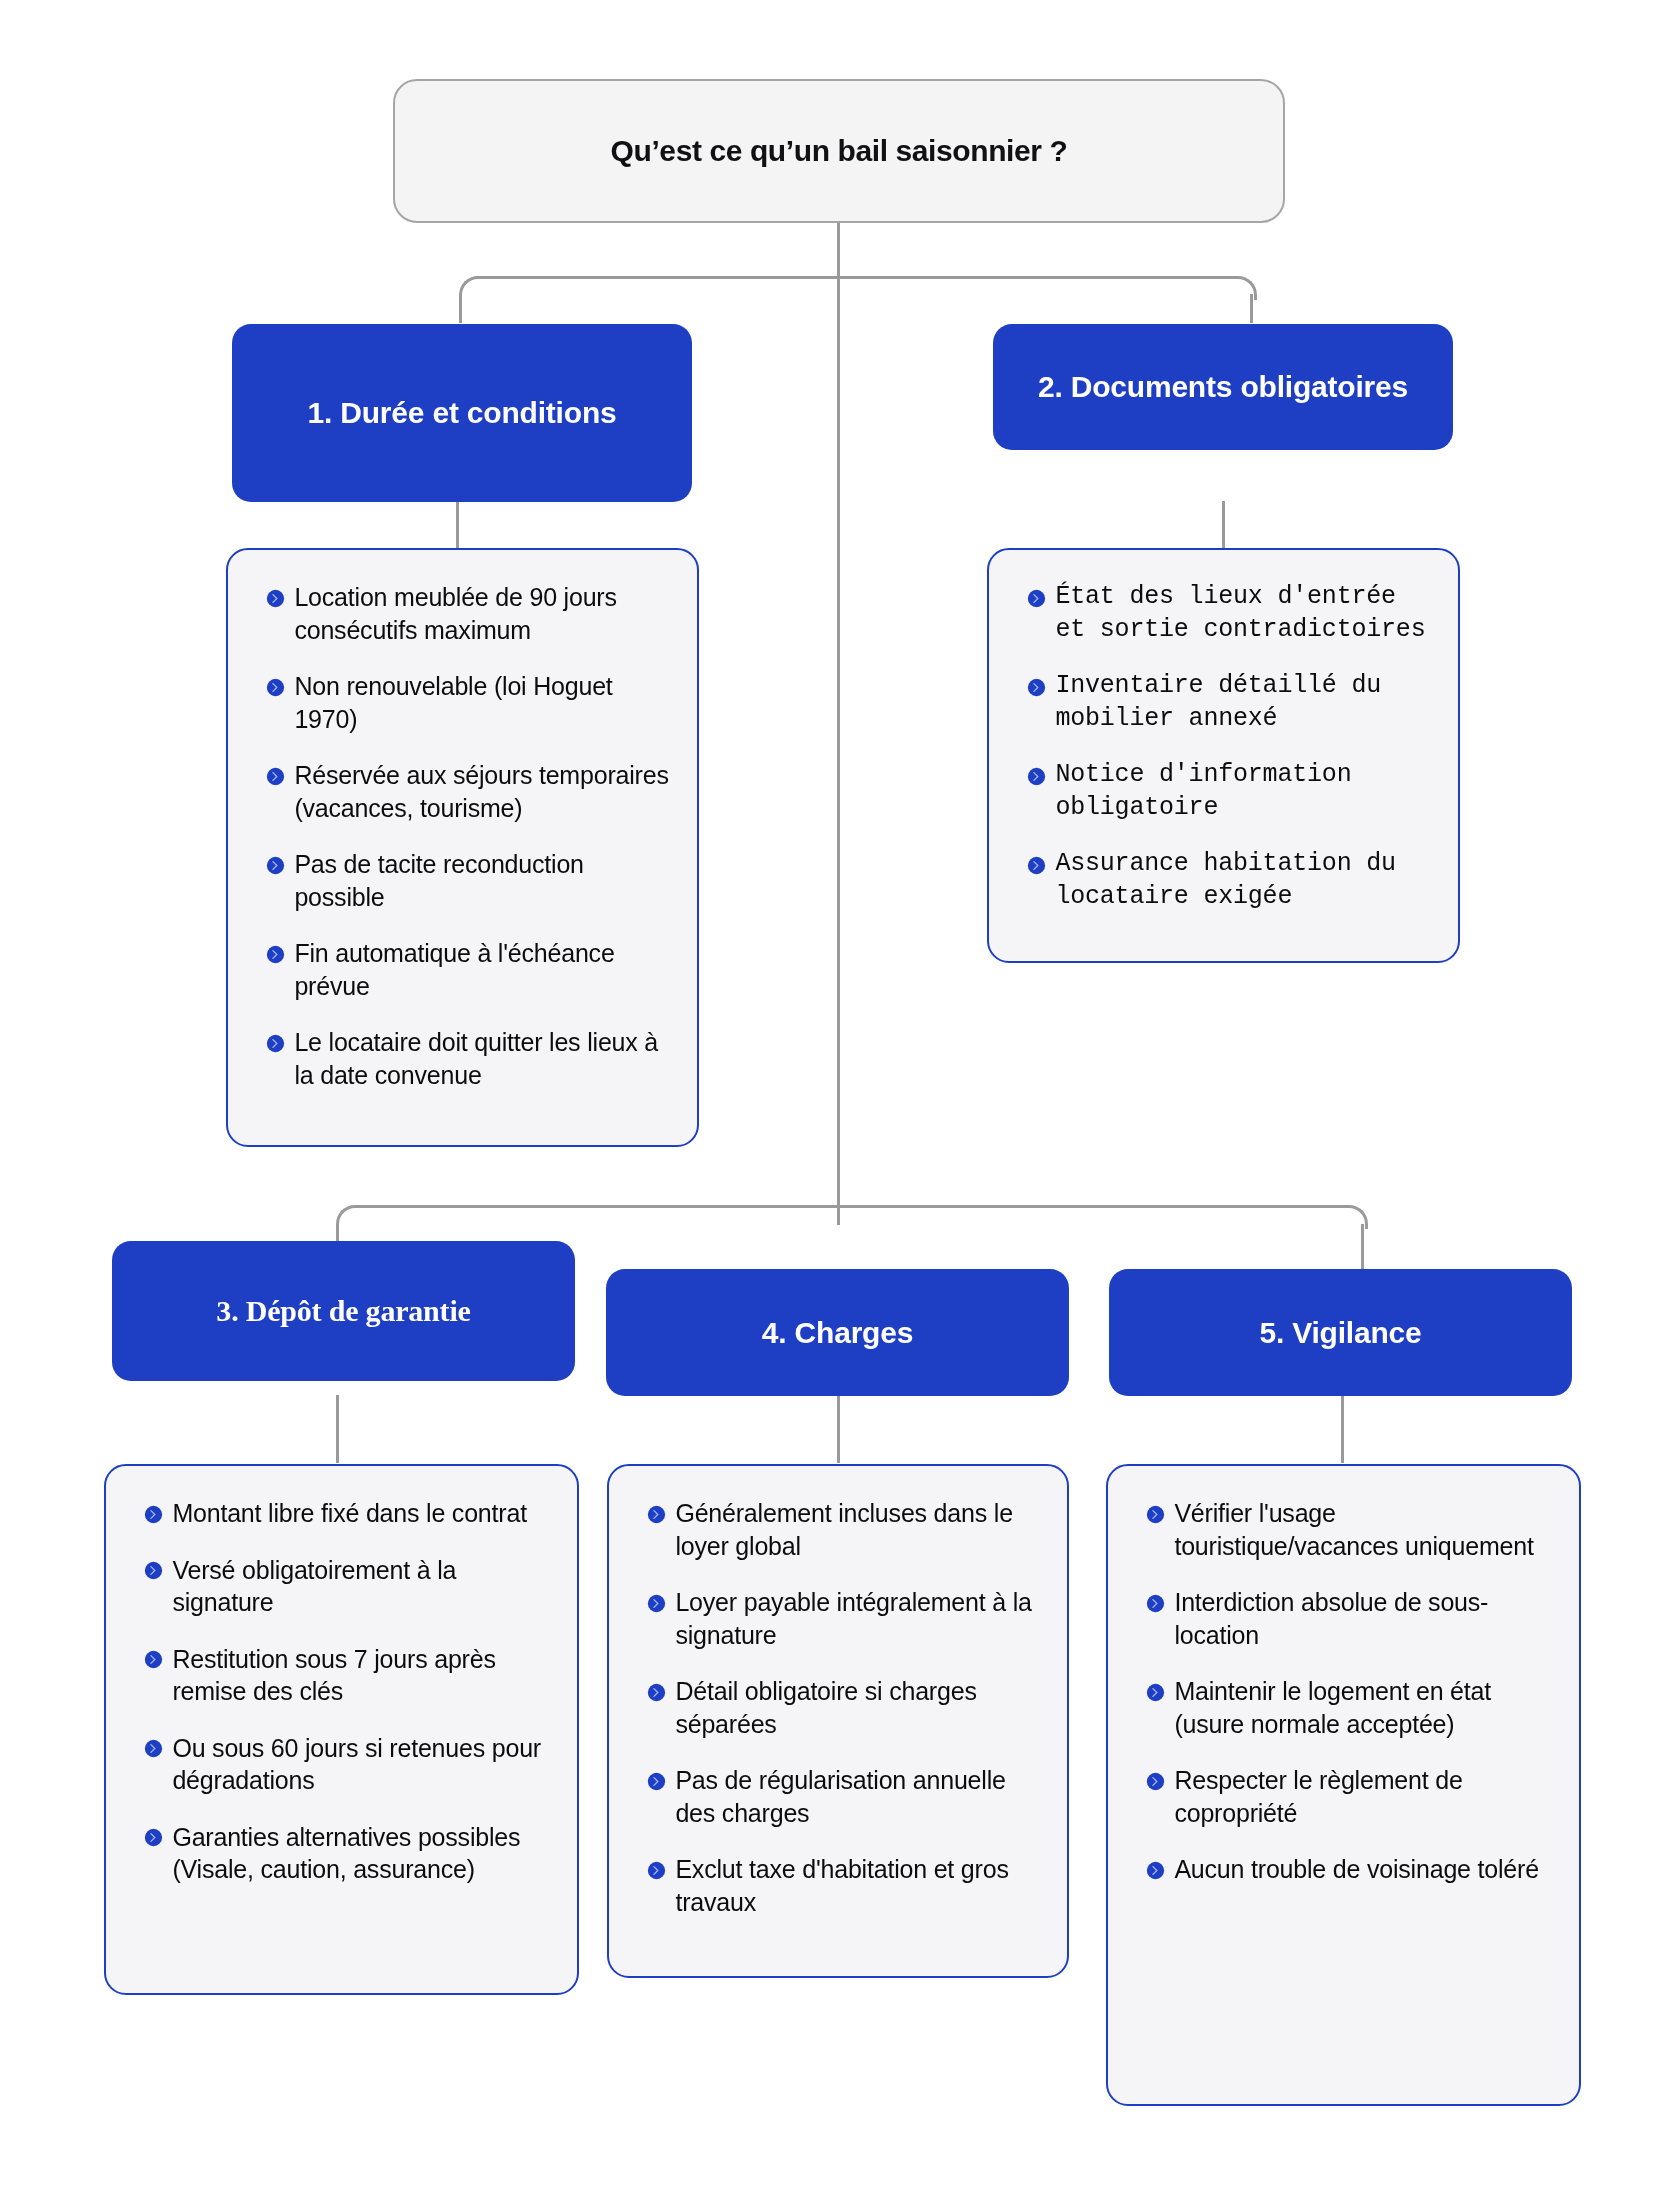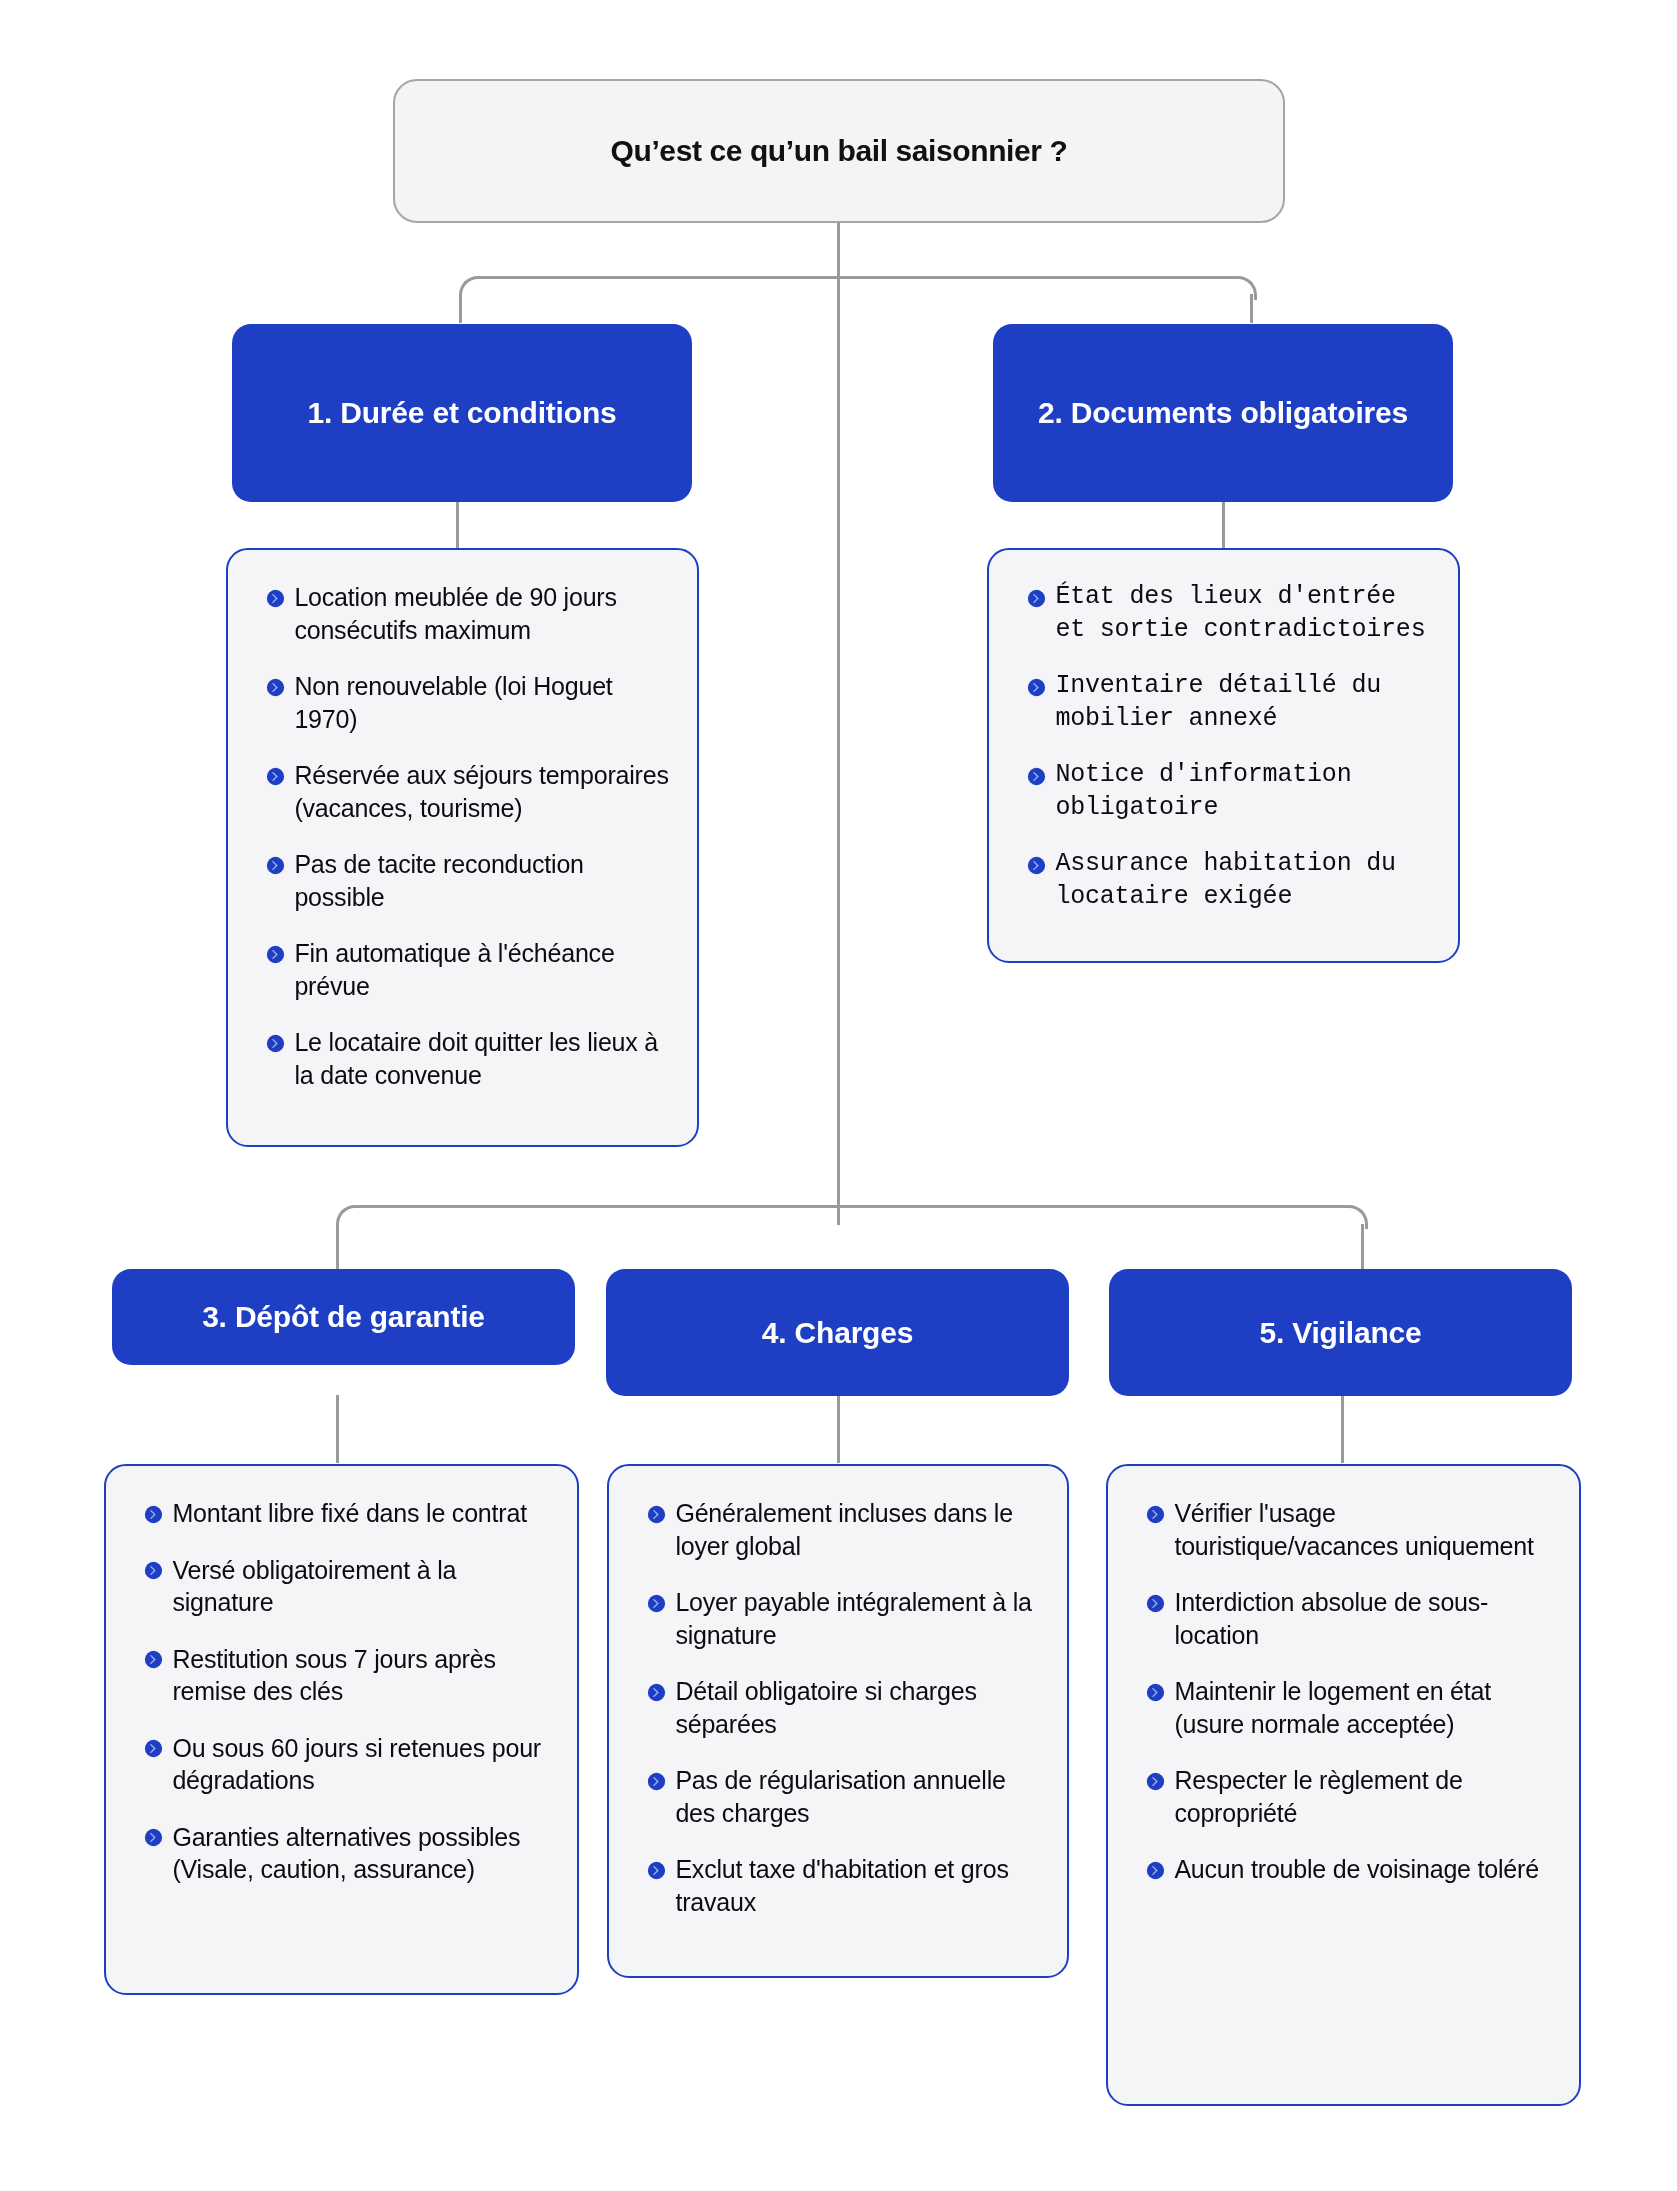--- a/index.html
+++ b/index.html
@@ -213,21 +213,21 @@
           <svg width="19" height="19" viewBox="0 0 22 22">
               <circle cx="11" cy="11" r="10" fill="#1e3fc4"></circle>
               <path d="M8 6.5 L12.5 11 L8 15.5" stroke="#9fb4ef" stroke-width="1.6" fill="none" stroke-linecap="round"></path>
             </svg>
         </span>
         <span class="bullet-text">Le locataire doit quitter les lieux à la date convenue</span>
       </div>
     </div>
   </div>
 
-  <div class="head-box" style="left:993px; top:324px; width:460px; height:178px;">
+  <div class="head-box" style="left:993px; top:324px; width:460px; height:126px;">
     <div class="head-text">2. Documents obligatoires</div>
   </div>
 
   <div class="list-box" style="left:987px; top:548px; width:473px; height:415px;font-family:Liberation Mono, monospace;">
     <div class="list-inner">
       <div class="bullet-row">
         <span class="bullet-icon">
           <svg width="19" height="19" viewBox="0 0 22 22">
               <circle cx="11" cy="11" r="10" fill="#1e3fc4"></circle>
               <path d="M8 6.5 L12.5 11 L8 15.5" stroke="#9fb4ef" stroke-width="1.6" fill="none" stroke-linecap="round"></path>
@@ -258,21 +258,21 @@
           <svg width="19" height="19" viewBox="0 0 22 22">
               <circle cx="11" cy="11" r="10" fill="#1e3fc4"></circle>
               <path d="M8 6.5 L12.5 11 L8 15.5" stroke="#9fb4ef" stroke-width="1.6" fill="none" stroke-linecap="round"></path>
             </svg>
         </span>
         <span class="bullet-text">Assurance habitation du locataire exigée</span>
       </div>
     </div>
   </div>
 
-  <div class="head-box" style="left:112px; top:1269px; width:463px; height:96px;">
+  <div class="head-box" style="left:112px; top:1241px; width:463px; height:140px;font-family:Liberation Serif, serif;">
     <div class="head-text">3. Dépôt de garantie</div>
   </div>
 
   <div class="list-box" style="left:104px; top:1464px; width:475px; height:531px;">
     <div class="list-inner">
       <div class="bullet-row">
         <span class="bullet-icon">
           <svg width="19" height="19" viewBox="0 0 22 22">
               <circle cx="11" cy="11" r="10" fill="#1e3fc4"></circle>
               <path d="M8 6.5 L12.5 11 L8 15.5" stroke="#9fb4ef" stroke-width="1.6" fill="none" stroke-linecap="round"></path>

